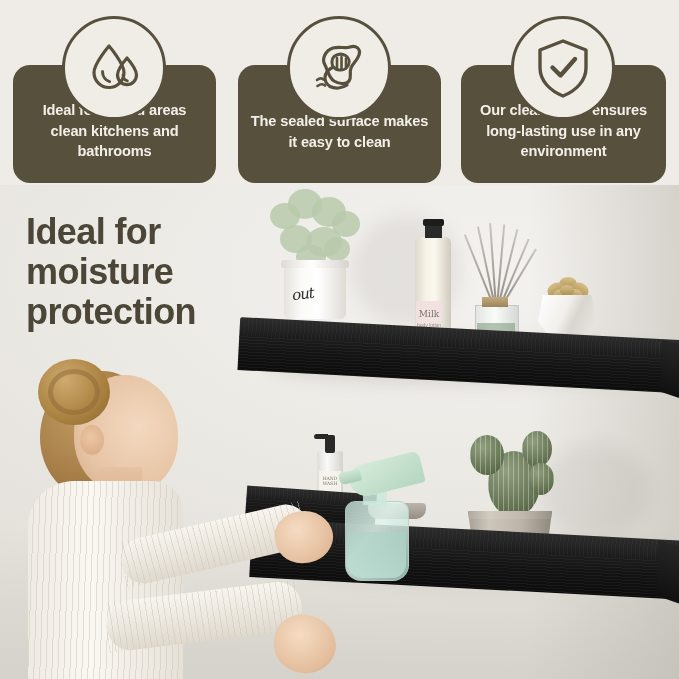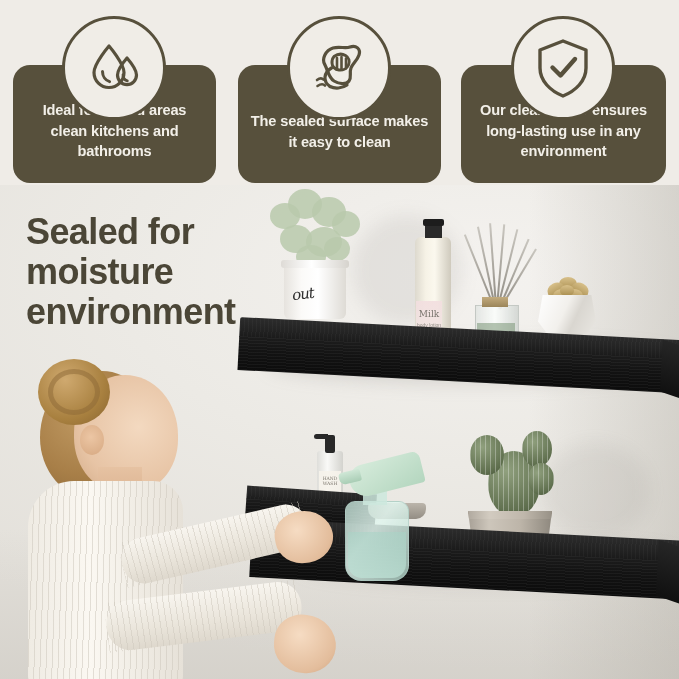--- a/index.html
+++ b/index.html
@@ -658,21 +658,21 @@
     <div class="spray">
       <div class="body">
         <div class="liq"></div>
       </div>
       <div class="neck"></div>
       <div class="trigger"></div>
       <div class="nozzle"></div>
     </div>
   </div>
 
-  <div class="headline">Sealed for moisture environment</div>
+  <div class="headline">Ideal for moisture protection</div>
 
   <div class="cards">
 
     <div class="card" id="card-0">
       <div class="card-text">Ideal for humid areas clean kitchens and bathrooms</div>
     </div>
     <div class="icon-circle" id="icon-0">
       <svg width="62" height="62" viewBox="0 0 62 62" fill="none">
         <path d="M26 9 C26 9 11 26.5 11 35.5 C11 43.8 17.7 50.5 26 50.5 C34.3 50.5 41 43.8 41 35.5 C41 26.5 26 9 26 9 Z" stroke="#57503c" stroke-width="3.2" stroke-linecap="round" stroke-linejoin="round" fill="none"></path>
         <path d="M19.5 34.5 C19.5 39.5 22.4 43.4 26.6 44.6" stroke="#57503c" stroke-width="3" stroke-linecap="round" fill="none"></path>

